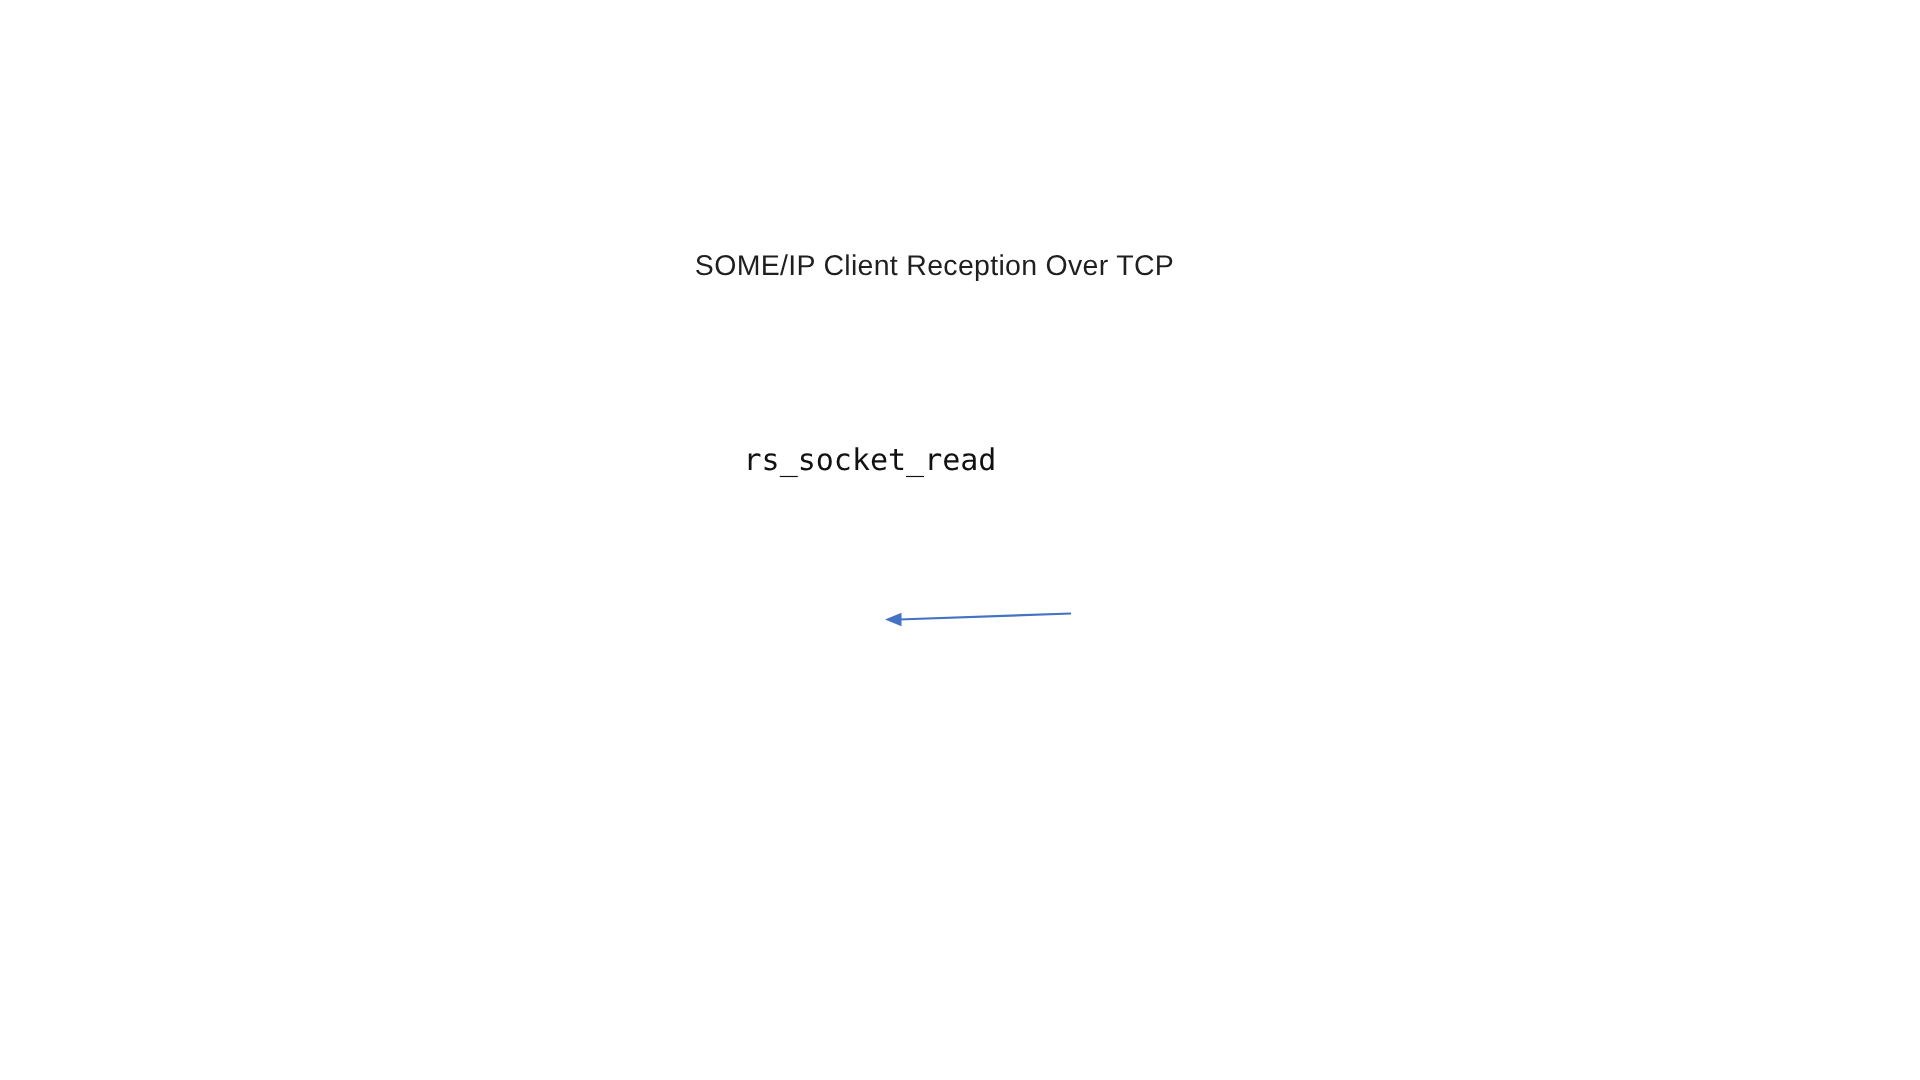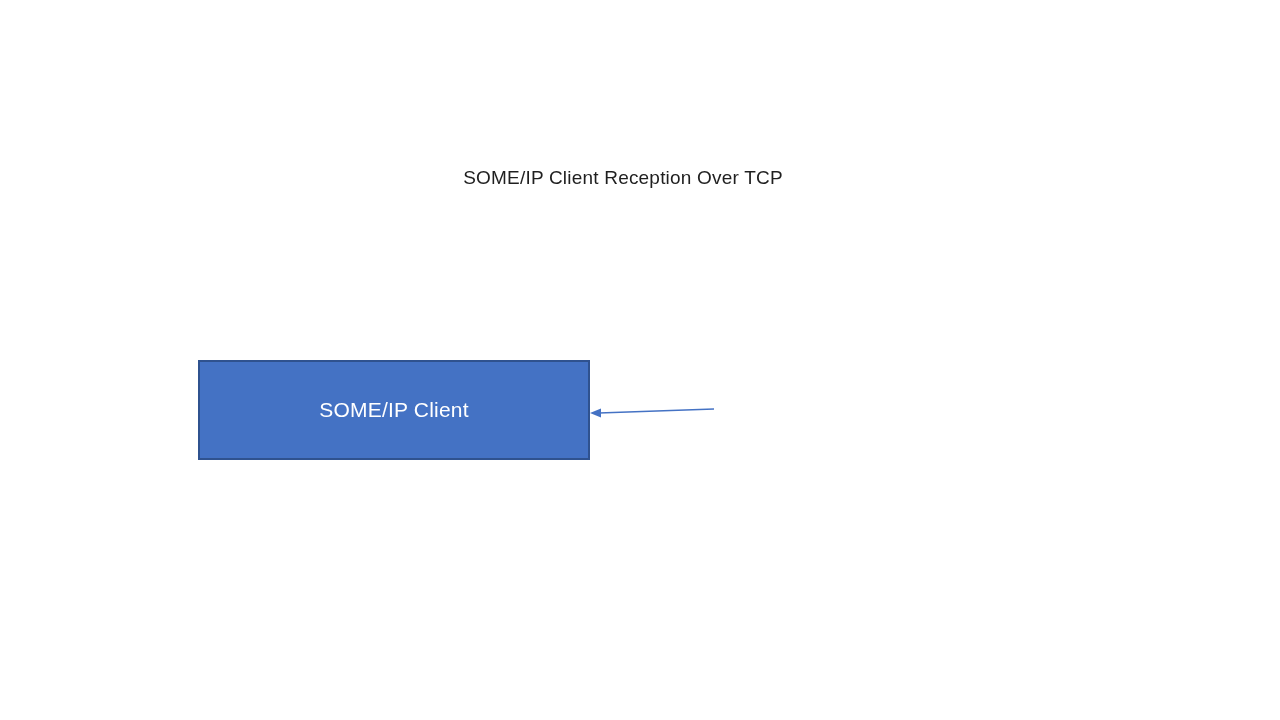--- a/index.html
+++ b/index.html
@@ -67,24 +67,22 @@
     height: 26px;
   }
 </style>
 </head>
 <body>
 
 <div class="canvas">
 
   <div class="diagram-title">SOME/IP Client Reception Over TCP</div>
 
+  <div class="arrow-label">rs_socket_read</div>
 
-  <div class="node node-client">
-    <span class="node-label">SOME/IP Client</span>
-  </div>
 
 
   <svg class="edge-arrow" viewBox="0 0 126 26">
     <line x1="125" y1="11" x2="10" y2="15" stroke="#4472C4" stroke-width="1.4"></line>
     <polygon points="1,15 12,10.5 12,19.5" fill="#4472C4"></polygon>
   </svg>
 
 </div>
 
 </body></html>

